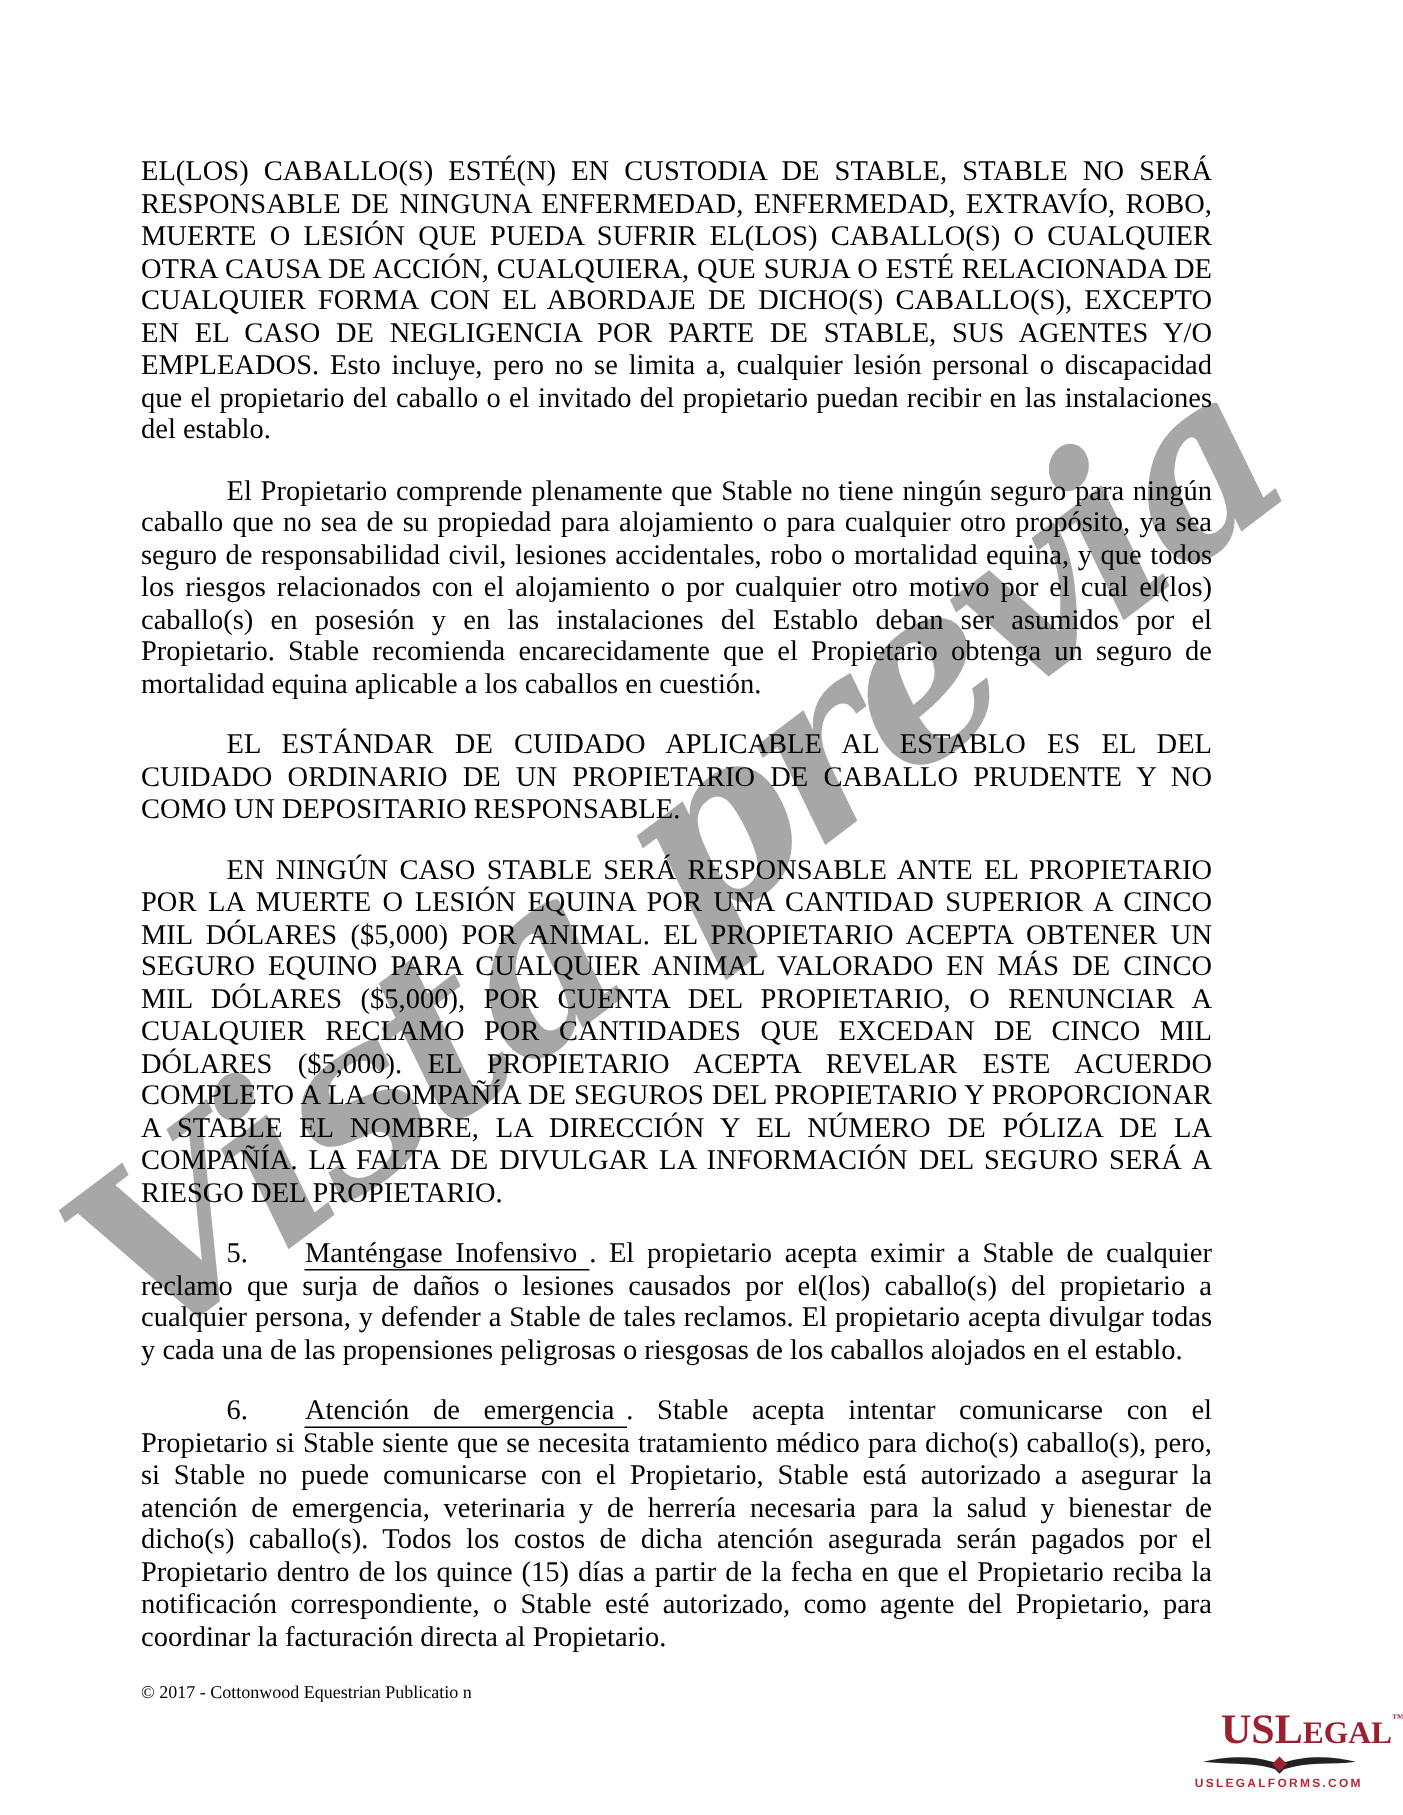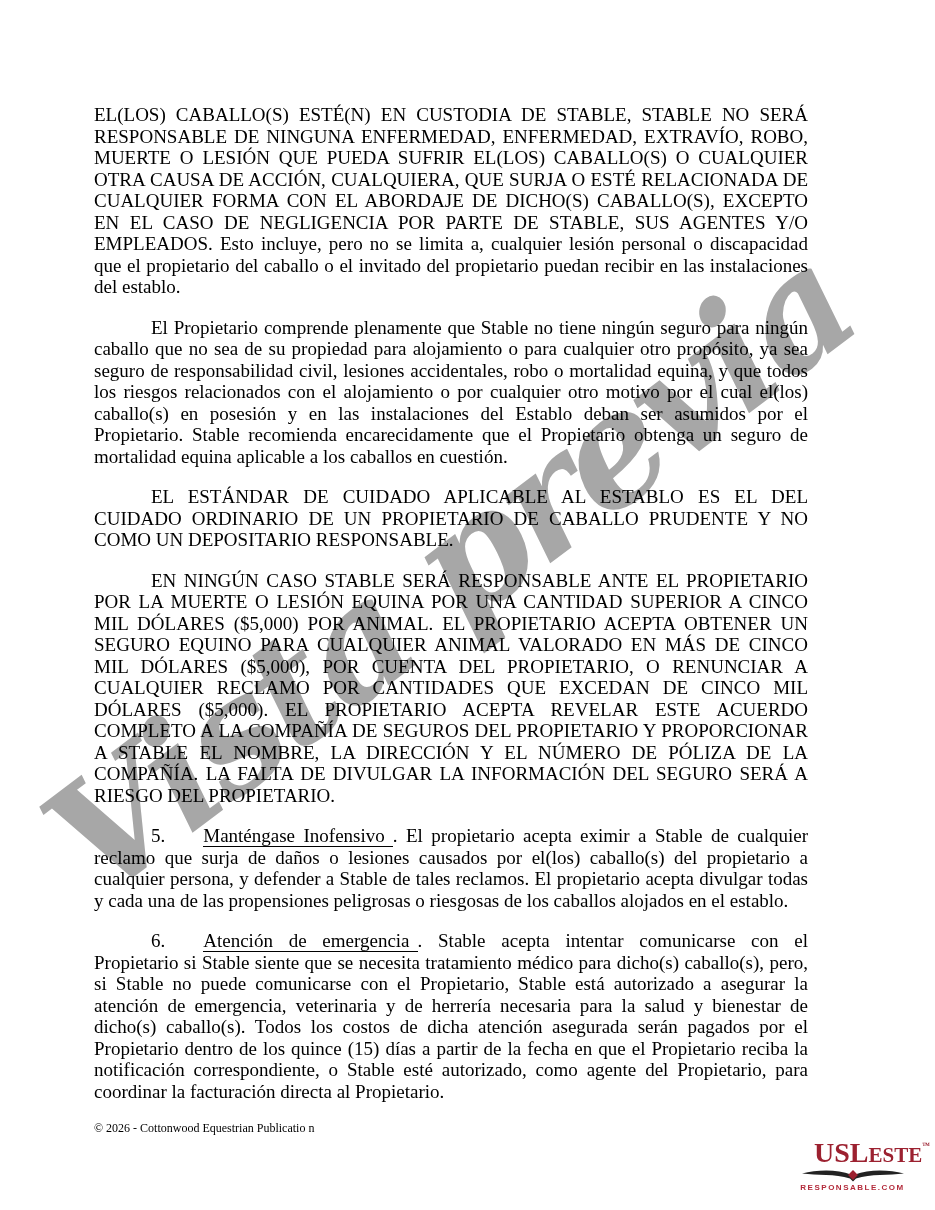--- a/index.html
+++ b/index.html
@@ -88,25 +88,25 @@
     <p class="indent">El Propietario comprende plenamente que Stable no tiene ningún seguro para ningún caballo que no sea de su propiedad para alojamiento o para cualquier otro propósito, ya sea seguro de responsabilidad civil, lesiones accidentales, robo o mortalidad equina, y que todos los riesgos relacionados con el alojamiento o por cualquier otro motivo por el cual el(los) caballo(s) en posesión y en las instalaciones del Establo deban ser asumidos por el Propietario. Stable recomienda encarecidamente que el Propietario obtenga un seguro de mortalidad equina aplicable a los caballos en cuestión.</p>
 
     <p class="indent">EL ESTÁNDAR DE CUIDADO APLICABLE AL ESTABLO ES EL DEL CUIDADO ORDINARIO DE UN PROPIETARIO DE CABALLO PRUDENTE Y NO COMO UN DEPOSITARIO RESPONSABLE.</p>
 
     <p class="indent">EN NINGÚN CASO STABLE SERÁ RESPONSABLE ANTE EL PROPIETARIO POR LA MUERTE O LESIÓN EQUINA POR UNA CANTIDAD SUPERIOR A CINCO MIL DÓLARES ($5,000) POR ANIMAL. EL PROPIETARIO ACEPTA OBTENER UN SEGURO EQUINO PARA CUALQUIER ANIMAL VALORADO EN MÁS DE CINCO MIL DÓLARES ($5,000), POR CUENTA DEL PROPIETARIO, O RENUNCIAR A CUALQUIER RECLAMO POR CANTIDADES QUE EXCEDAN DE CINCO MIL DÓLARES ($5,000). EL PROPIETARIO ACEPTA REVELAR ESTE ACUERDO COMPLETO A LA COMPAÑÍA DE SEGUROS DEL PROPIETARIO Y PROPORCIONAR A STABLE EL NOMBRE, LA DIRECCIÓN Y EL NÚMERO DE PÓLIZA DE LA COMPAÑÍA. LA FALTA DE DIVULGAR LA INFORMACIÓN DEL SEGURO SERÁ A RIESGO DEL PROPIETARIO.</p>
 
     <p class="indent"><span>5.</span><span class="tab"></span><span class="uheading">Manténgase Inofensivo</span><span>. El propietario acepta eximir a Stable de cualquier reclamo que surja de daños o lesiones causados por el(los) caballo(s) del propietario a cualquier persona, y defender a Stable de tales reclamos. El propietario acepta divulgar todas y cada una de las propensiones peligrosas o riesgosas de los caballos alojados en el establo.</span></p>
 
     <p class="indent"><span>6.</span><span class="tab"></span><span class="uheading">Atención de emergencia</span><span>. Stable acepta intentar comunicarse con el Propietario si Stable siente que se necesita tratamiento médico para dicho(s) caballo(s), pero, si Stable no puede comunicarse con el Propietario, Stable está autorizado a asegurar la atención de emergencia, veterinaria y de herrería necesaria para la salud y bienestar de dicho(s) caballo(s). Todos los costos de dicha atención asegurada serán pagados por el Propietario dentro de los quince (15) días a partir de la fecha en que el Propietario reciba la notificación correspondiente, o Stable esté autorizado, como agente del Propietario, para coordinar la facturación directa al Propietario.</span></p>
 
-    <div class="footer-note">© 2026 - Cottonwood Equestrian Publicatio n</div>
+    <div class="footer-note">© 2017 - Cottonwood Equestrian Publicatio n</div>
   </div>
 
   <div class="logo">
-    <div class="wordmark"><span class="wm-big">USL</span><span class="wm-small">ESTE</span><span class="wm-tm">™</span></div>
+    <div class="wordmark"><span class="wm-big">USL</span><span class="wm-small">EGAL</span><span class="wm-tm">™</span></div>
     <svg class="wings" width="104" height="14" viewBox="0 0 104 14">
       <path d="M1 5.5 C16 1.5 36 1 50 6.5 L52 8.5 L54 6.5 C68 1 88 1.5 103 5.5 C88 7.5 70 5.5 55 10.5 L52 13.5 L49 10.5 C34 5.5 16 7.5 1 5.5 Z" fill="#222222"></path>
       <rect x="48.5" y="3.5" width="7" height="7" fill="#9c2130" transform="rotate(45 52 7)"></rect>
     </svg>
-    <div class="site">RESPONSABLE.COM</div>
+    <div class="site">USLEGALFORMS.COM</div>
   </div>
 
 </div>
 
 </body></html>

